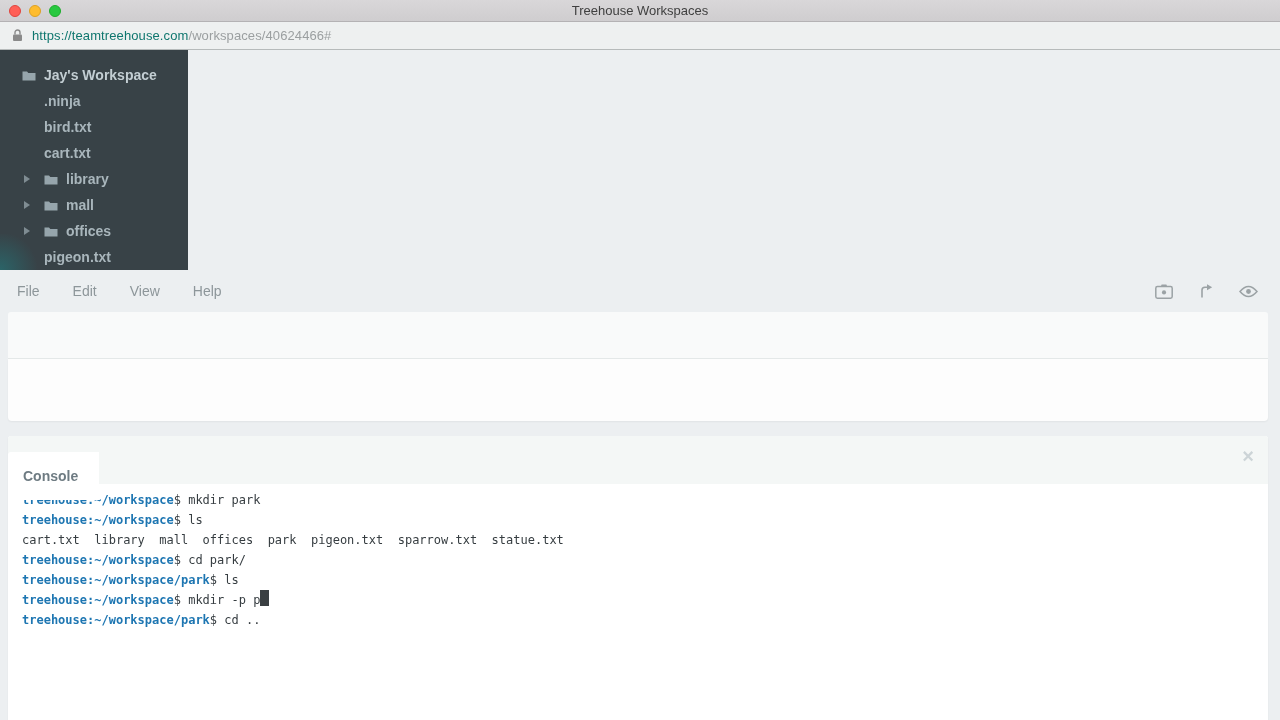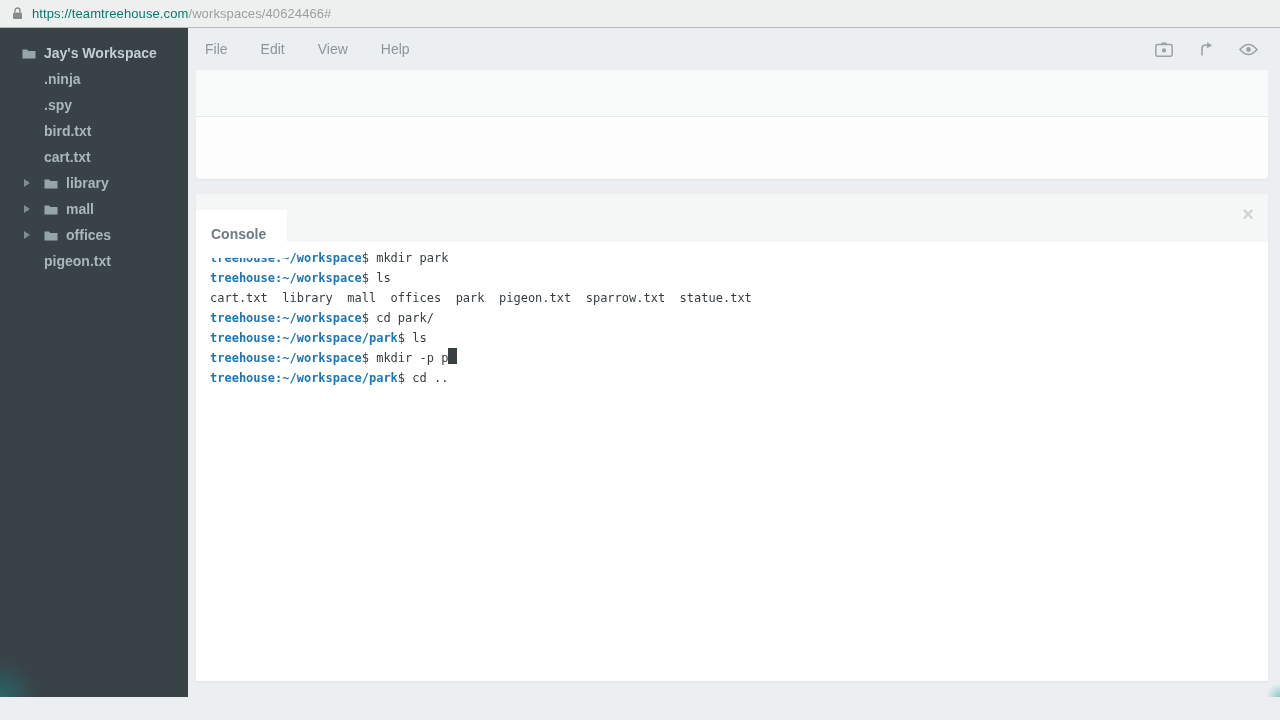--- a/index.html
+++ b/index.html
@@ -16,21 +16,21 @@
   .win-title { height:100%; display:flex; align-items:center; justify-content:center; font-size:13px; color:#404040; }
 
   
   .urlbar { height:28px; background:#eef0f0; border-bottom:1px solid #b6baba; display:flex; align-items:center; padding-left:12px; gap:9px; }
   .url { font-size:13px; letter-spacing:0.1px; }
   .url .domain { color:#0f766e; }
   .url .path { color:#9b9fa0; }
   .lock-icon { display:inline-flex; }
 
   
-  .app-body { display:flex; height:669px; }
+  .app-body { display:flex; height:669px;flex-direction:column; }
 
   
   .sidebar { position:relative; width:188px; background:#384247; padding-top:12px; flex:none; }
   .sb-row { height:26px; display:flex; align-items:center; font-size:14px; font-weight:bold; color:#a9b6bc; cursor:default; }
   .sb-root { padding-left:22px; color:#c3ced3; }
   .sb-item { padding-left:24px; }
   .tri-box { width:20px; display:flex; align-items:center; }
   .tri { width:0; height:0; border-top:4px solid transparent; border-bottom:4px solid transparent; border-left:6px solid #7f8c92; }
   .folder-box { width:22px; display:flex; align-items:center; }
   .sb-root .folder-box { width:22px; }
@@ -59,20 +59,28 @@
 
   
   .glow-bl { position:absolute; left:0; bottom:0; width:46px; height:36px; background:radial-gradient(circle at 0% 100%, rgba(32,128,131,0.55), rgba(32,128,131,0) 65%); pointer-events:none; }
   .glow-br { position:absolute; right:0; bottom:0; width:14px; height:14px; background:radial-gradient(circle at 100% 100%, rgba(40,170,160,0.5), rgba(40,170,160,0) 70%); pointer-events:none; }
 </style>
 </head>
 <body>
 
 <div class="screen">
 
+  <div class="titlebar">
+    <div class="lights">
+      <span class="light red"></span>
+      <span class="light yellow"></span>
+      <span class="light green"></span>
+    </div>
+    <div class="win-title">Treehouse Workspaces</div>
+  </div>
 
   <div class="urlbar">
     <span class="lock-icon">
       <svg width="11" height="13" viewBox="0 0 11 13">
         <rect x="1" y="5.5" width="9" height="6.5" rx="1" fill="#8a8a8a"></rect>
         <path d="M3 5.5 V3.5 a2.5 2.5 0 0 1 5 0 V5.5" fill="none" stroke="#8a8a8a" stroke-width="1.4"></path>
       </svg>
     </span>
     <span class="url">
       <span class="domain">https://teamtreehouse.com</span><span class="path">/workspaces/40624466#</span>
@@ -90,27 +98,20 @@
         </span>
         <span>Jay's Workspace</span>
       </div>
       <div>
           <div class="sb-row sb-item">
     <span class="tri-box" style="visibility: hidden;">
               <span class="tri"></span>
             </span>
 
     <span>.ninja</span>
-  </div>
-          <div class="sb-row sb-item">
-    <span class="tri-box" style="visibility: hidden;">
-              <span class="tri"></span>
-            </span>
-
-    <span>.spy</span>
   </div>
           <div class="sb-row sb-item">
     <span class="tri-box" style="visibility: hidden;">
               <span class="tri"></span>
             </span>
 
     <span>bird.txt</span>
   </div>
           <div class="sb-row sb-item">
     <span class="tri-box" style="visibility: hidden;">

